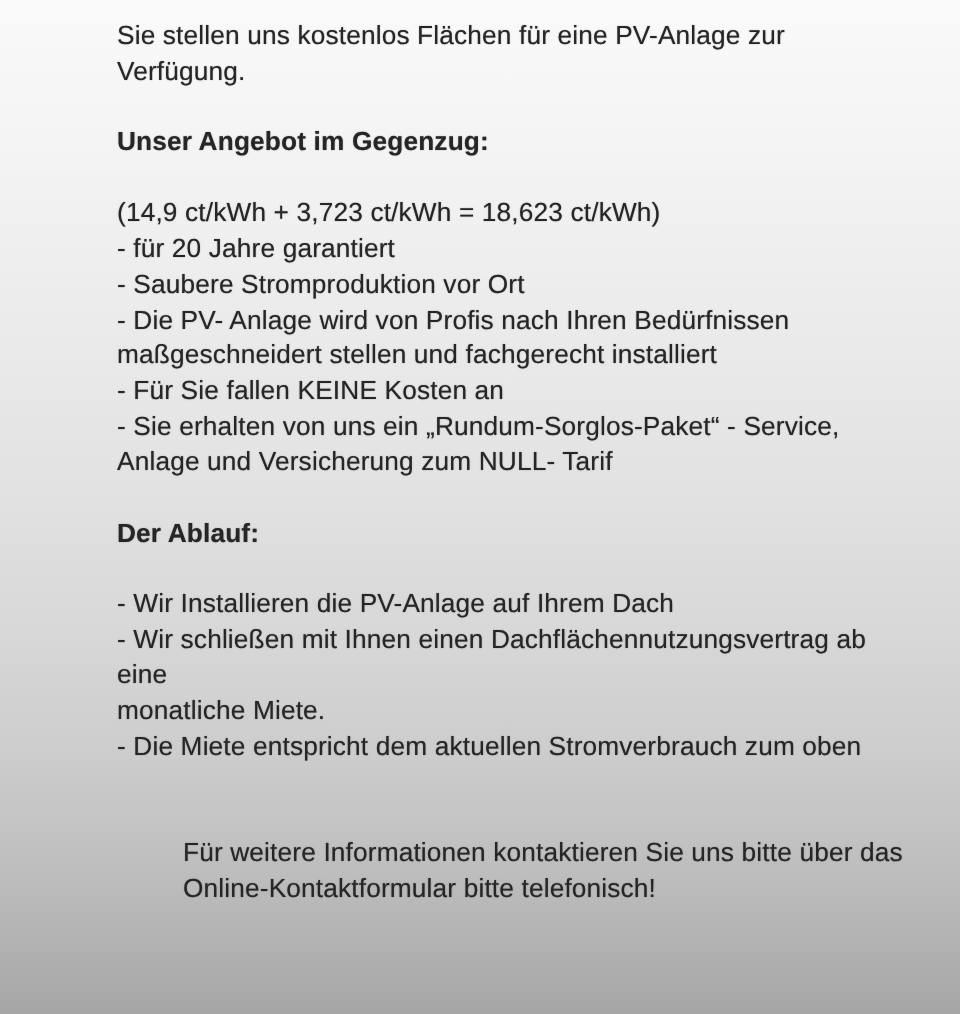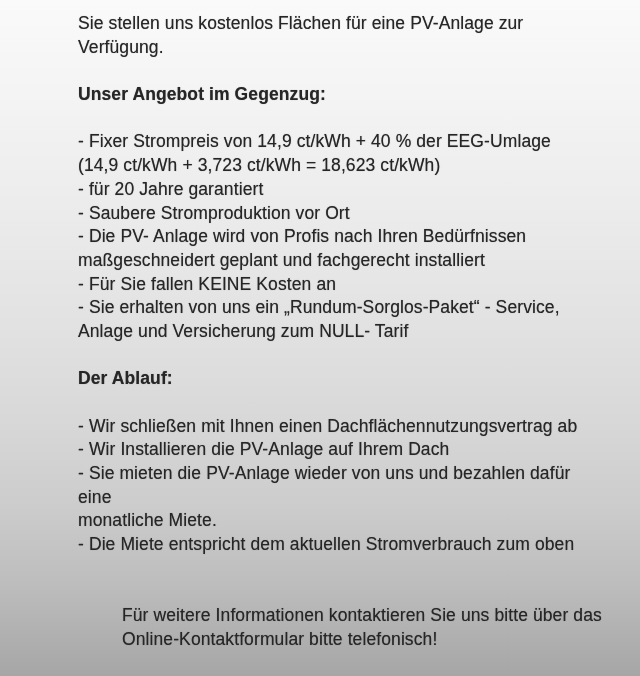--- a/index.html
+++ b/index.html
@@ -49,37 +49,35 @@
 <div class="page">
   <div class="doc" id="doc">
       <div class="section paragraph" style="margin-top: 0px;">
         <div class="line">Sie stellen uns kostenlos Flächen für eine PV-Anlage zur</div>
         <div class="line">Verfügung.</div>
       </div>
       <div class="section heading" style="margin-top: 23.7px;">
         <div class="line">Unser Angebot im Gegenzug:</div>
       </div>
       <div class="section paragraph" style="margin-top: 23.7px;">
-        <div class="line">- Fixer Strompreis von 14,9 ct/kWh + 40 % der EEG-Umlage</div>
         <div class="line">(14,9 ct/kWh + 3,723 ct/kWh = 18,623 ct/kWh)</div>
         <div class="line">- für 20 Jahre garantiert</div>
         <div class="line">- Saubere Stromproduktion vor Ort</div>
         <div class="line">- Die PV- Anlage wird von Profis nach Ihren Bedürfnissen</div>
-        <div class="line">maßgeschneidert geplant und fachgerecht installiert</div>
+        <div class="line">maßgeschneidert stellen und fachgerecht installiert</div>
         <div class="line">- Für Sie fallen KEINE Kosten an</div>
         <div class="line">- Sie erhalten von uns ein „Rundum-Sorglos-Paket“ - Service,</div>
         <div class="line">Anlage und Versicherung zum NULL- Tarif</div>
       </div>
       <div class="section heading" style="margin-top: 23.7px;">
         <div class="line">Der Ablauf:</div>
       </div>
       <div class="section paragraph" style="margin-top: 23.7px;">
+        <div class="line">- Wir Installieren die PV-Anlage auf Ihrem Dach</div>
         <div class="line">- Wir schließen mit Ihnen einen Dachflächennutzungsvertrag ab</div>
-        <div class="line">- Wir Installieren die PV-Anlage auf Ihrem Dach</div>
-        <div class="line">- Sie mieten die PV-Anlage wieder von uns und bezahlen dafür</div>
         <div class="line">eine</div>
         <div class="line">monatliche Miete.</div>
         <div class="line">- Die Miete entspricht dem aktuellen Stromverbrauch zum oben</div>
       </div>
       <div class="section paragraph" style="margin-top: 47.4px; margin-left: 44px;">
         <div class="line">Für weitere Informationen kontaktieren Sie uns bitte über das</div>
         <div class="line">Online-Kontaktformular bitte telefonisch!</div>
       </div>
     </div>
 </div>

